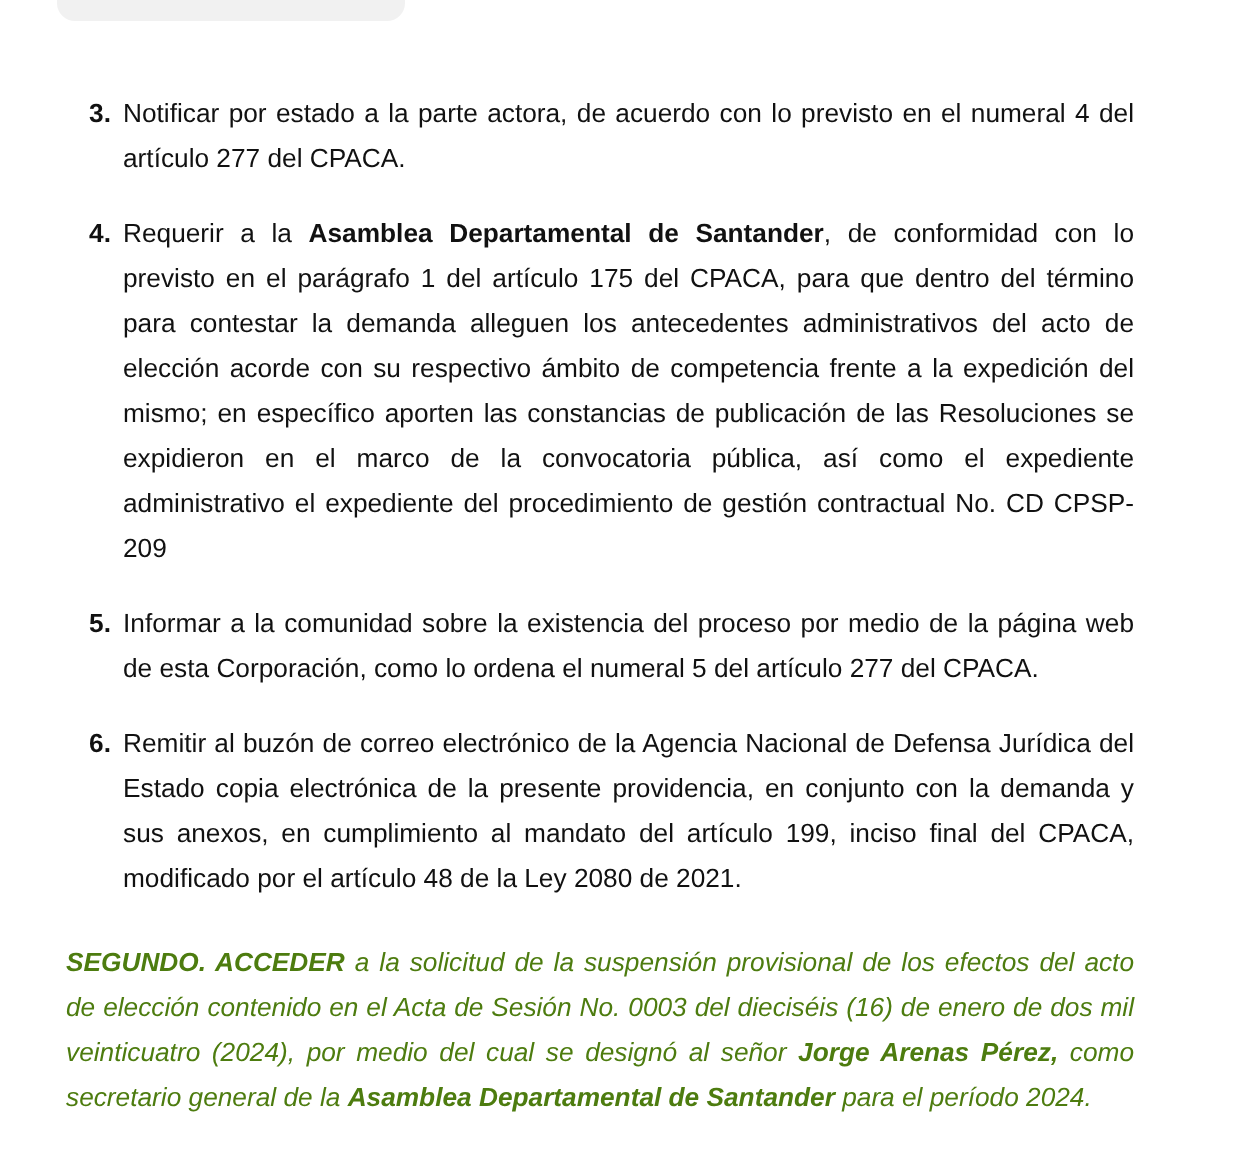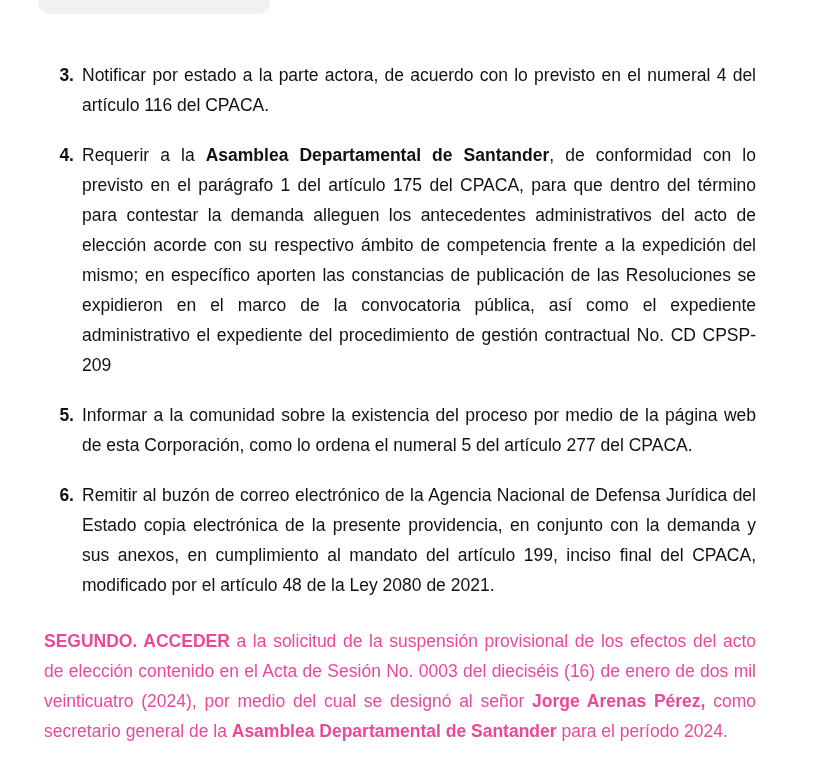--- a/index.html
+++ b/index.html
@@ -65,38 +65,39 @@
     text-align: justify;
     text-justify: inter-word;
     color: #111;
     hyphens: none;
   }
   .para {
     margin-top: 26px;
     font-size: 17.5px;
     line-height: 30px;
     text-align: justify;
-    color: #ec4899;
+    color: #4d7c0f;
+    font-style: italic;
   }
   b, .b { font-weight: bold; }
 </style>
 </head>
 <body>
 
 <div class="page">
 
   <div class="top-bar-stub"></div>
 
   <div class="content">
 
     <ol class="numbered">
 
       <li>
         <div class="marker">3.</div>
-        <div class="item-text"><span>Notificar por estado a la parte actora, de acuerdo con lo previsto en el numeral 4 del artículo 116 del CPACA.</span></div>
+        <div class="item-text"><span>Notificar por estado a la parte actora, de acuerdo con lo previsto en el numeral 4 del artículo 277 del CPACA.</span></div>
       </li>
 
       <li>
         <div class="marker">4.</div>
         <div class="item-text"><span>Requerir a la </span><b>Asamblea Departamental de Santander</b><span>, de conformidad con lo previsto en el parágrafo 1 del artículo 175 del CPACA, para que dentro del término para contestar la demanda alleguen los antecedentes administrativos del acto de elección acorde con su respectivo ámbito de competencia frente a la expedición del mismo; en específico aporten las constancias de publicación de las Resoluciones se expidieron en el marco de la convocatoria pública, así como el expediente administrativo el expediente del procedimiento de gestión contractual No. CD CPSP-209</span></div>
       </li>
 
       <li>
         <div class="marker">5.</div>
         <div class="item-text"><span>Informar a la comunidad sobre la existencia del proceso por medio de la página web de esta Corporación, como lo ordena el numeral 5 del artículo 277 del CPACA.</span></div>

